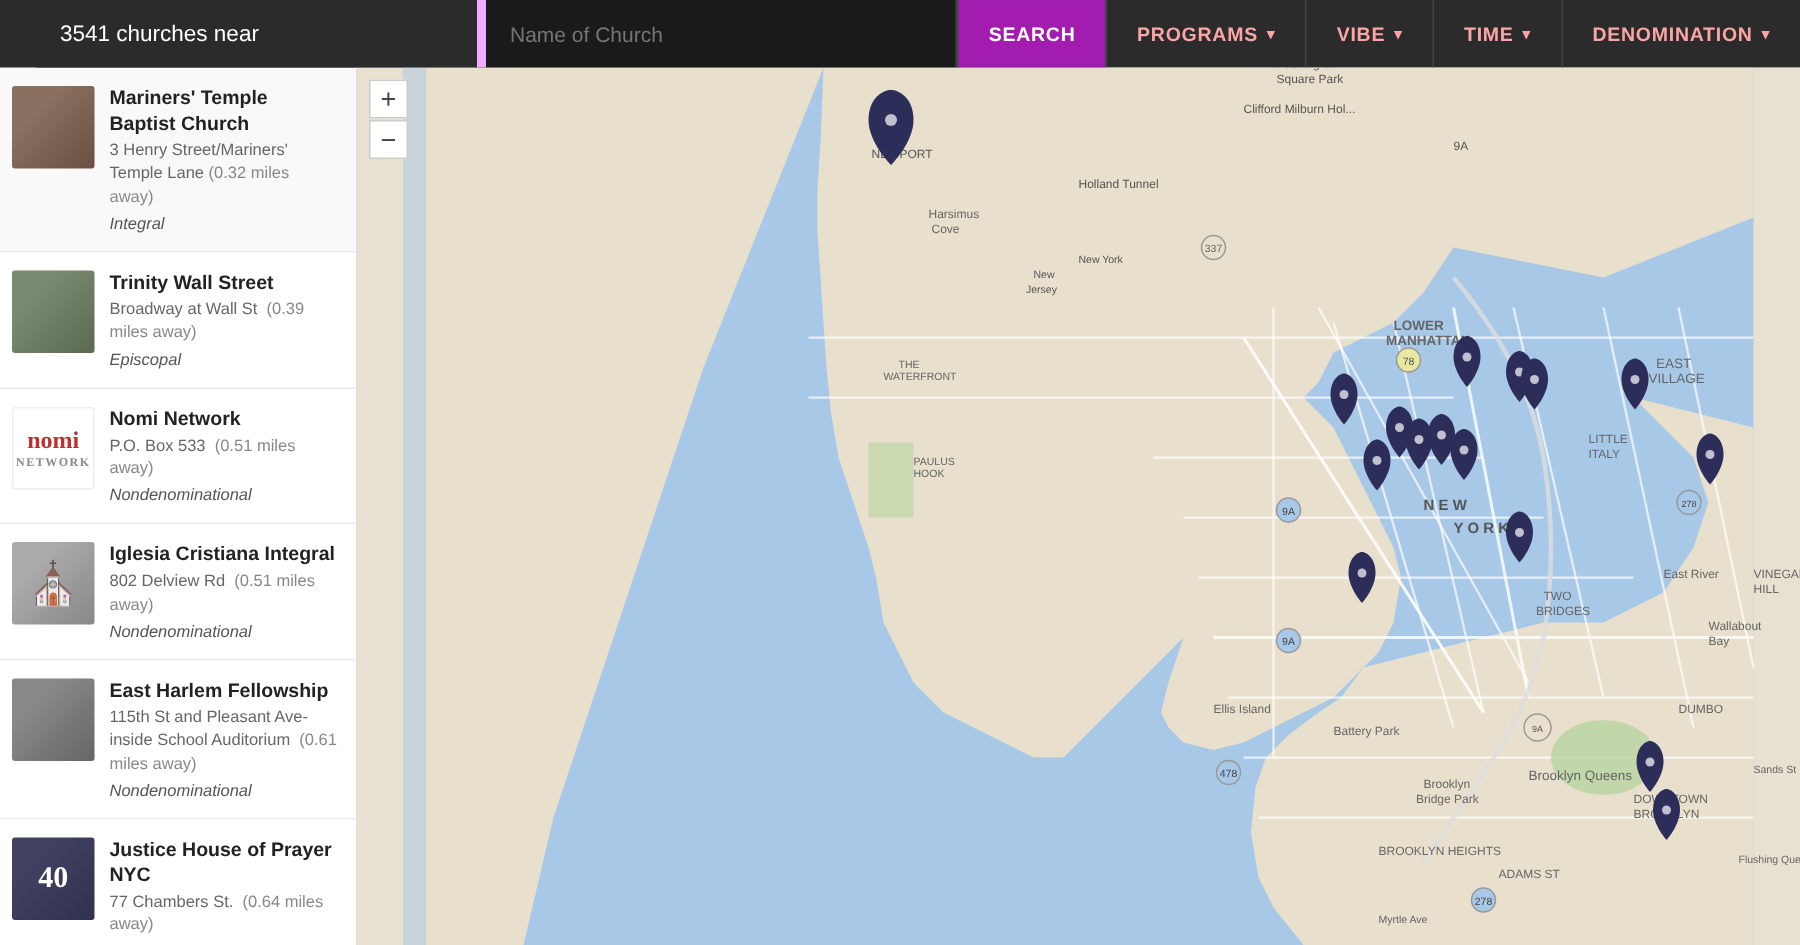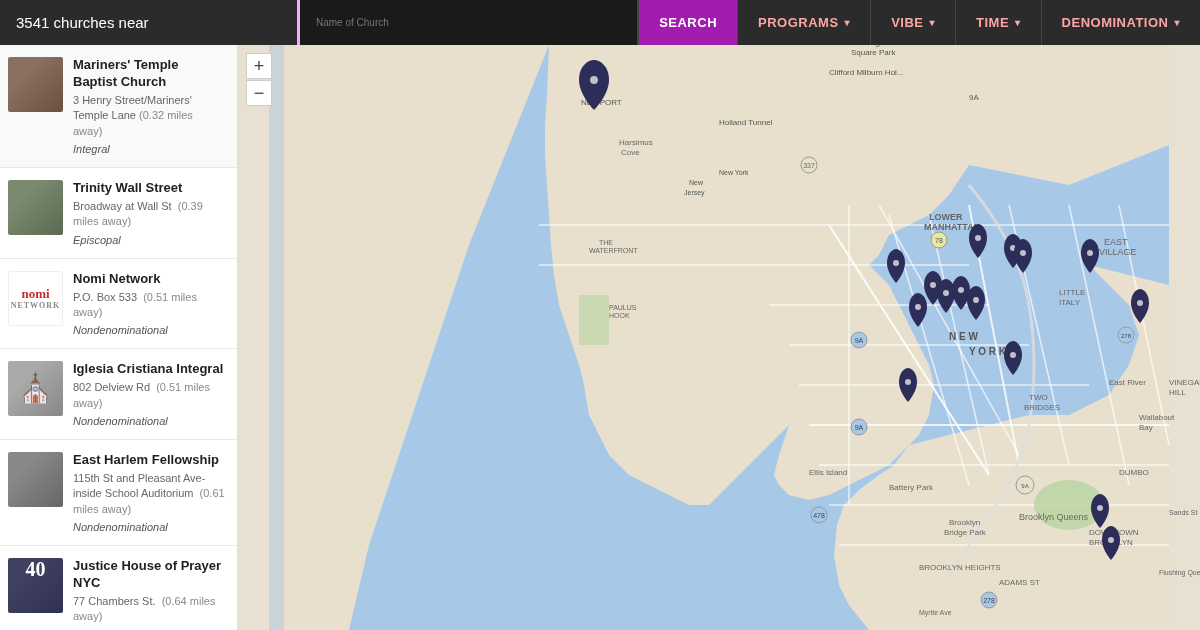--- a/index.html
+++ b/index.html
@@ -15,34 +15,35 @@
     }
     .header-title {
       display: flex;
       align-items: center;
       padding: 12px 16px;
       color: #fff;
       font-size: 15px;
       font-weight: 500;
       background: #2b2b2b;
       min-width: 300px;
-      border-right: 3px solid #f0abfc;
+      border-right: 6px solid #f0abfc;
+      margin-left: 24px;
     }
     .search-box {
       flex: 1;
       display: flex;
       align-items: center;
       background: #1a1a1a;
       border-right: 1px solid #444;
     }
     .search-box input {
       background: transparent;
       border: none;
       color: #ccc;
-      font-size: 10px;
+      font-size: 14px;
       padding: 0 16px;
       width: 100%;
       outline: none;
       height: 100%;
     }
     .nav-buttons {
       display: flex;
       align-items: stretch;
     }
     .nav-btn {
@@ -105,21 +106,21 @@
       background: #ccc;
     }
 
     
     .thumb-mariners { background: linear-gradient(135deg, #8a7060 30%, #6a5040 100%); position: relative; }
     .thumb-trinity { background: linear-gradient(135deg, #7a8a70 30%, #5a6a50 100%); }
     .thumb-nomi { background: #fff; display: flex; align-items: center; justify-content: center; border: 1px solid #eee; }
     .thumb-iglesia { background: linear-gradient(135deg, #aaa 30%, #888 100%); display: flex; align-items: center; justify-content: center; }
     .thumb-glad { background: linear-gradient(135deg, #c07040 30%, #a05020 100%); }
     .thumb-east { background: linear-gradient(135deg, #888 30%, #666 100%); }
-    .thumb-justice { background: linear-gradient(135deg, #404060 30%, #303050 100%); display: flex; align-items: flex-start; justify-content: center; }
+    .thumb-justice { background: linear-gradient(135deg, #404060 30%, #303050 100%); display: flex; align-items: center; justify-content: center; }
 
     .church-info { flex: 1; min-width: 0; }
     .church-name {
       font-size: 13px;
       font-weight: 700;
       color: #222;
       margin-bottom: 2px;
       line-height: 1.3;
     }
     .church-address {
@@ -176,21 +177,21 @@
 
     
     .nomi-logo {
       font-family: serif;
       font-size: 11px;
       font-weight: bold;
       color: #e05050;
       text-align: center;
       line-height: 1.2;
     }
-    .nomi-logo .nomi-text { font-size: 13px; color: #c03030; }
+    .nomi-logo .nomi-text { font-size: 16px; color: #c03030; }
     .nomi-logo .nomi-sub { font-size: 8px; color: #888; letter-spacing: 1px; }
 
     
     .church-icon {
       font-size: 28px;
       color: #aaa;
     }
 
     
     .justice-logo {

